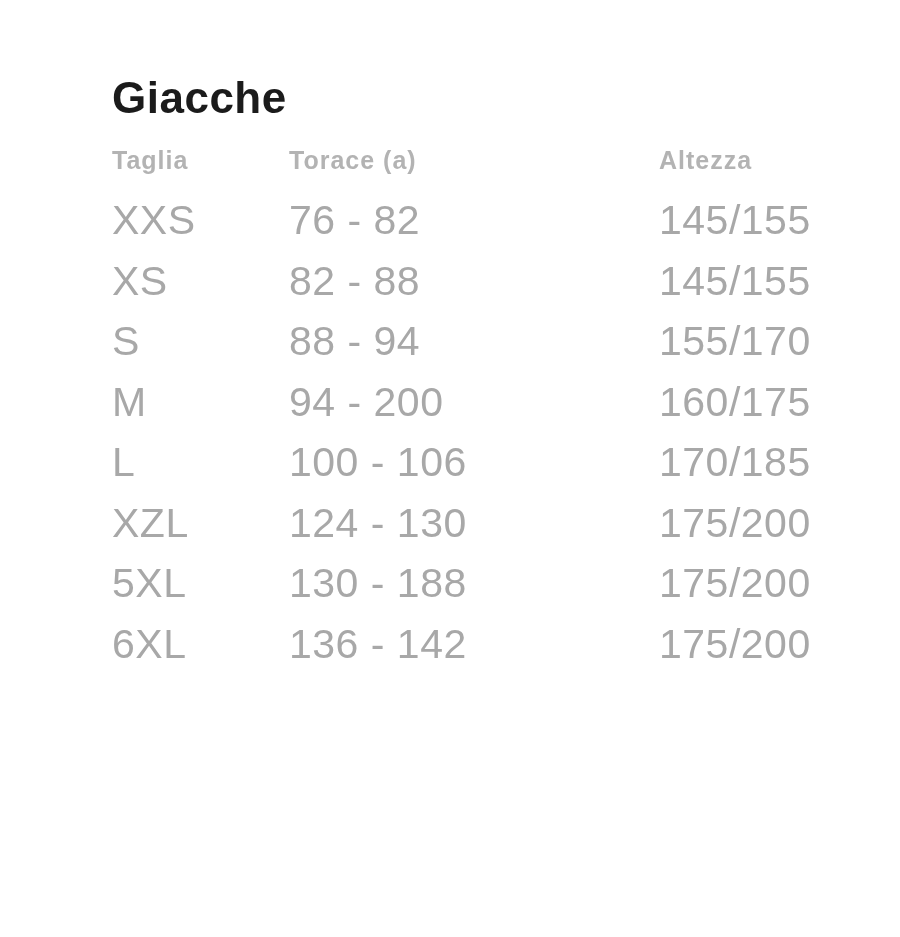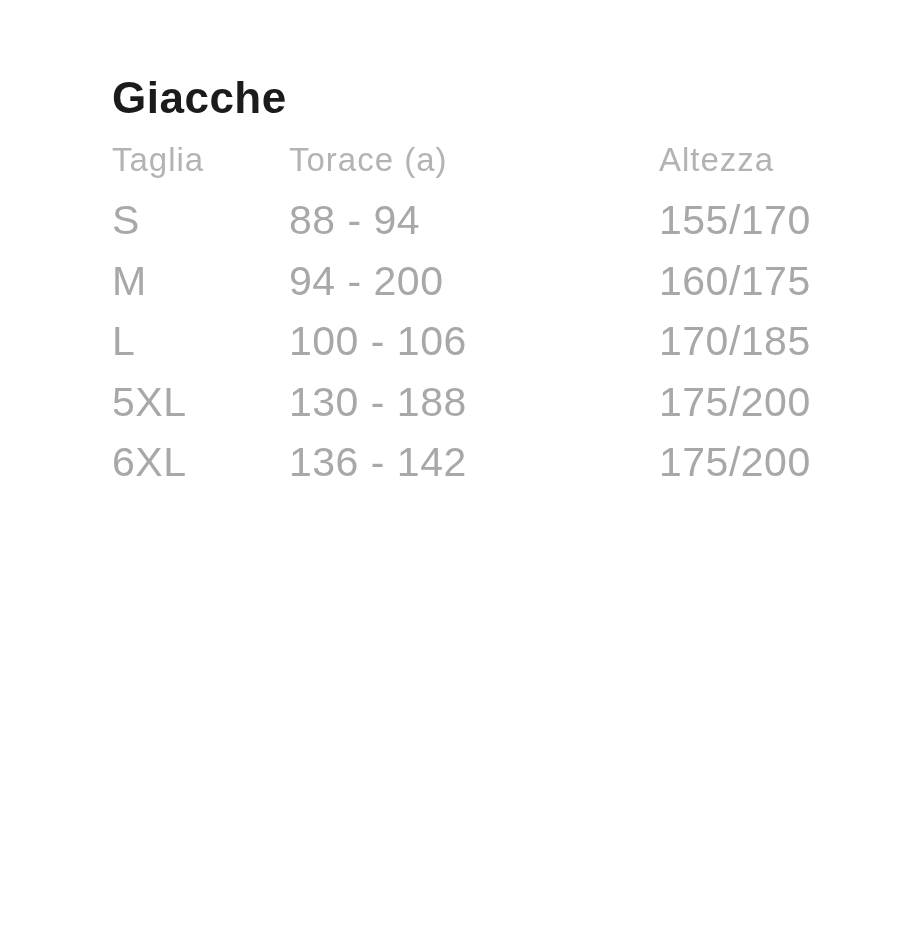--- a/index.html
+++ b/index.html
@@ -49,22 +49,22 @@
     margin: 0;
     height: 60.5px;
     vertical-align: middle;
     text-align: left;
     white-space: nowrap;
   }
   table.size-table col.col-size   { width: 177px; }
   table.size-table col.col-chest  { width: 370px; }
   table.size-table col.col-height { width: 220px; }
   table.size-table th {
-    font-size: 33px;
-    font-weight: 400;
+    font-size: 25px;
+    font-weight: 700;
     letter-spacing: 1px;
     color: var(--header-color);
   }
   table.size-table td {
     font-size: 41px;
     font-weight: 400;
     letter-spacing: 0.5px;
     color: var(--data-color);
   }
 </style>
@@ -83,33 +83,48 @@
     </colgroup>
     <thead>
       <tr>
         <th>Taglia</th>
         <th>Torace (a)</th>
         <th>Altezza</th>
       </tr>
     </thead>
     <tbody>
         <tr>
+          <td>XXS</td>
+          <td>76 - 82</td>
+          <td>145/155</td>
+        </tr>
+        <tr>
+          <td>XS</td>
+          <td>82 - 88</td>
+          <td>145/155</td>
+        </tr>
+        <tr>
           <td>S</td>
           <td>88 - 94</td>
           <td>155/170</td>
         </tr>
         <tr>
           <td>M</td>
           <td>94 - 200</td>
           <td>160/175</td>
         </tr>
         <tr>
           <td>L</td>
           <td>100 - 106</td>
           <td>170/185</td>
+        </tr>
+        <tr>
+          <td>XZL</td>
+          <td>124 - 130</td>
+          <td>175/200</td>
         </tr>
         <tr>
           <td>5XL</td>
           <td>130 - 188</td>
           <td>175/200</td>
         </tr>
         <tr>
           <td>6XL</td>
           <td>136 - 142</td>
           <td>175/200</td>

